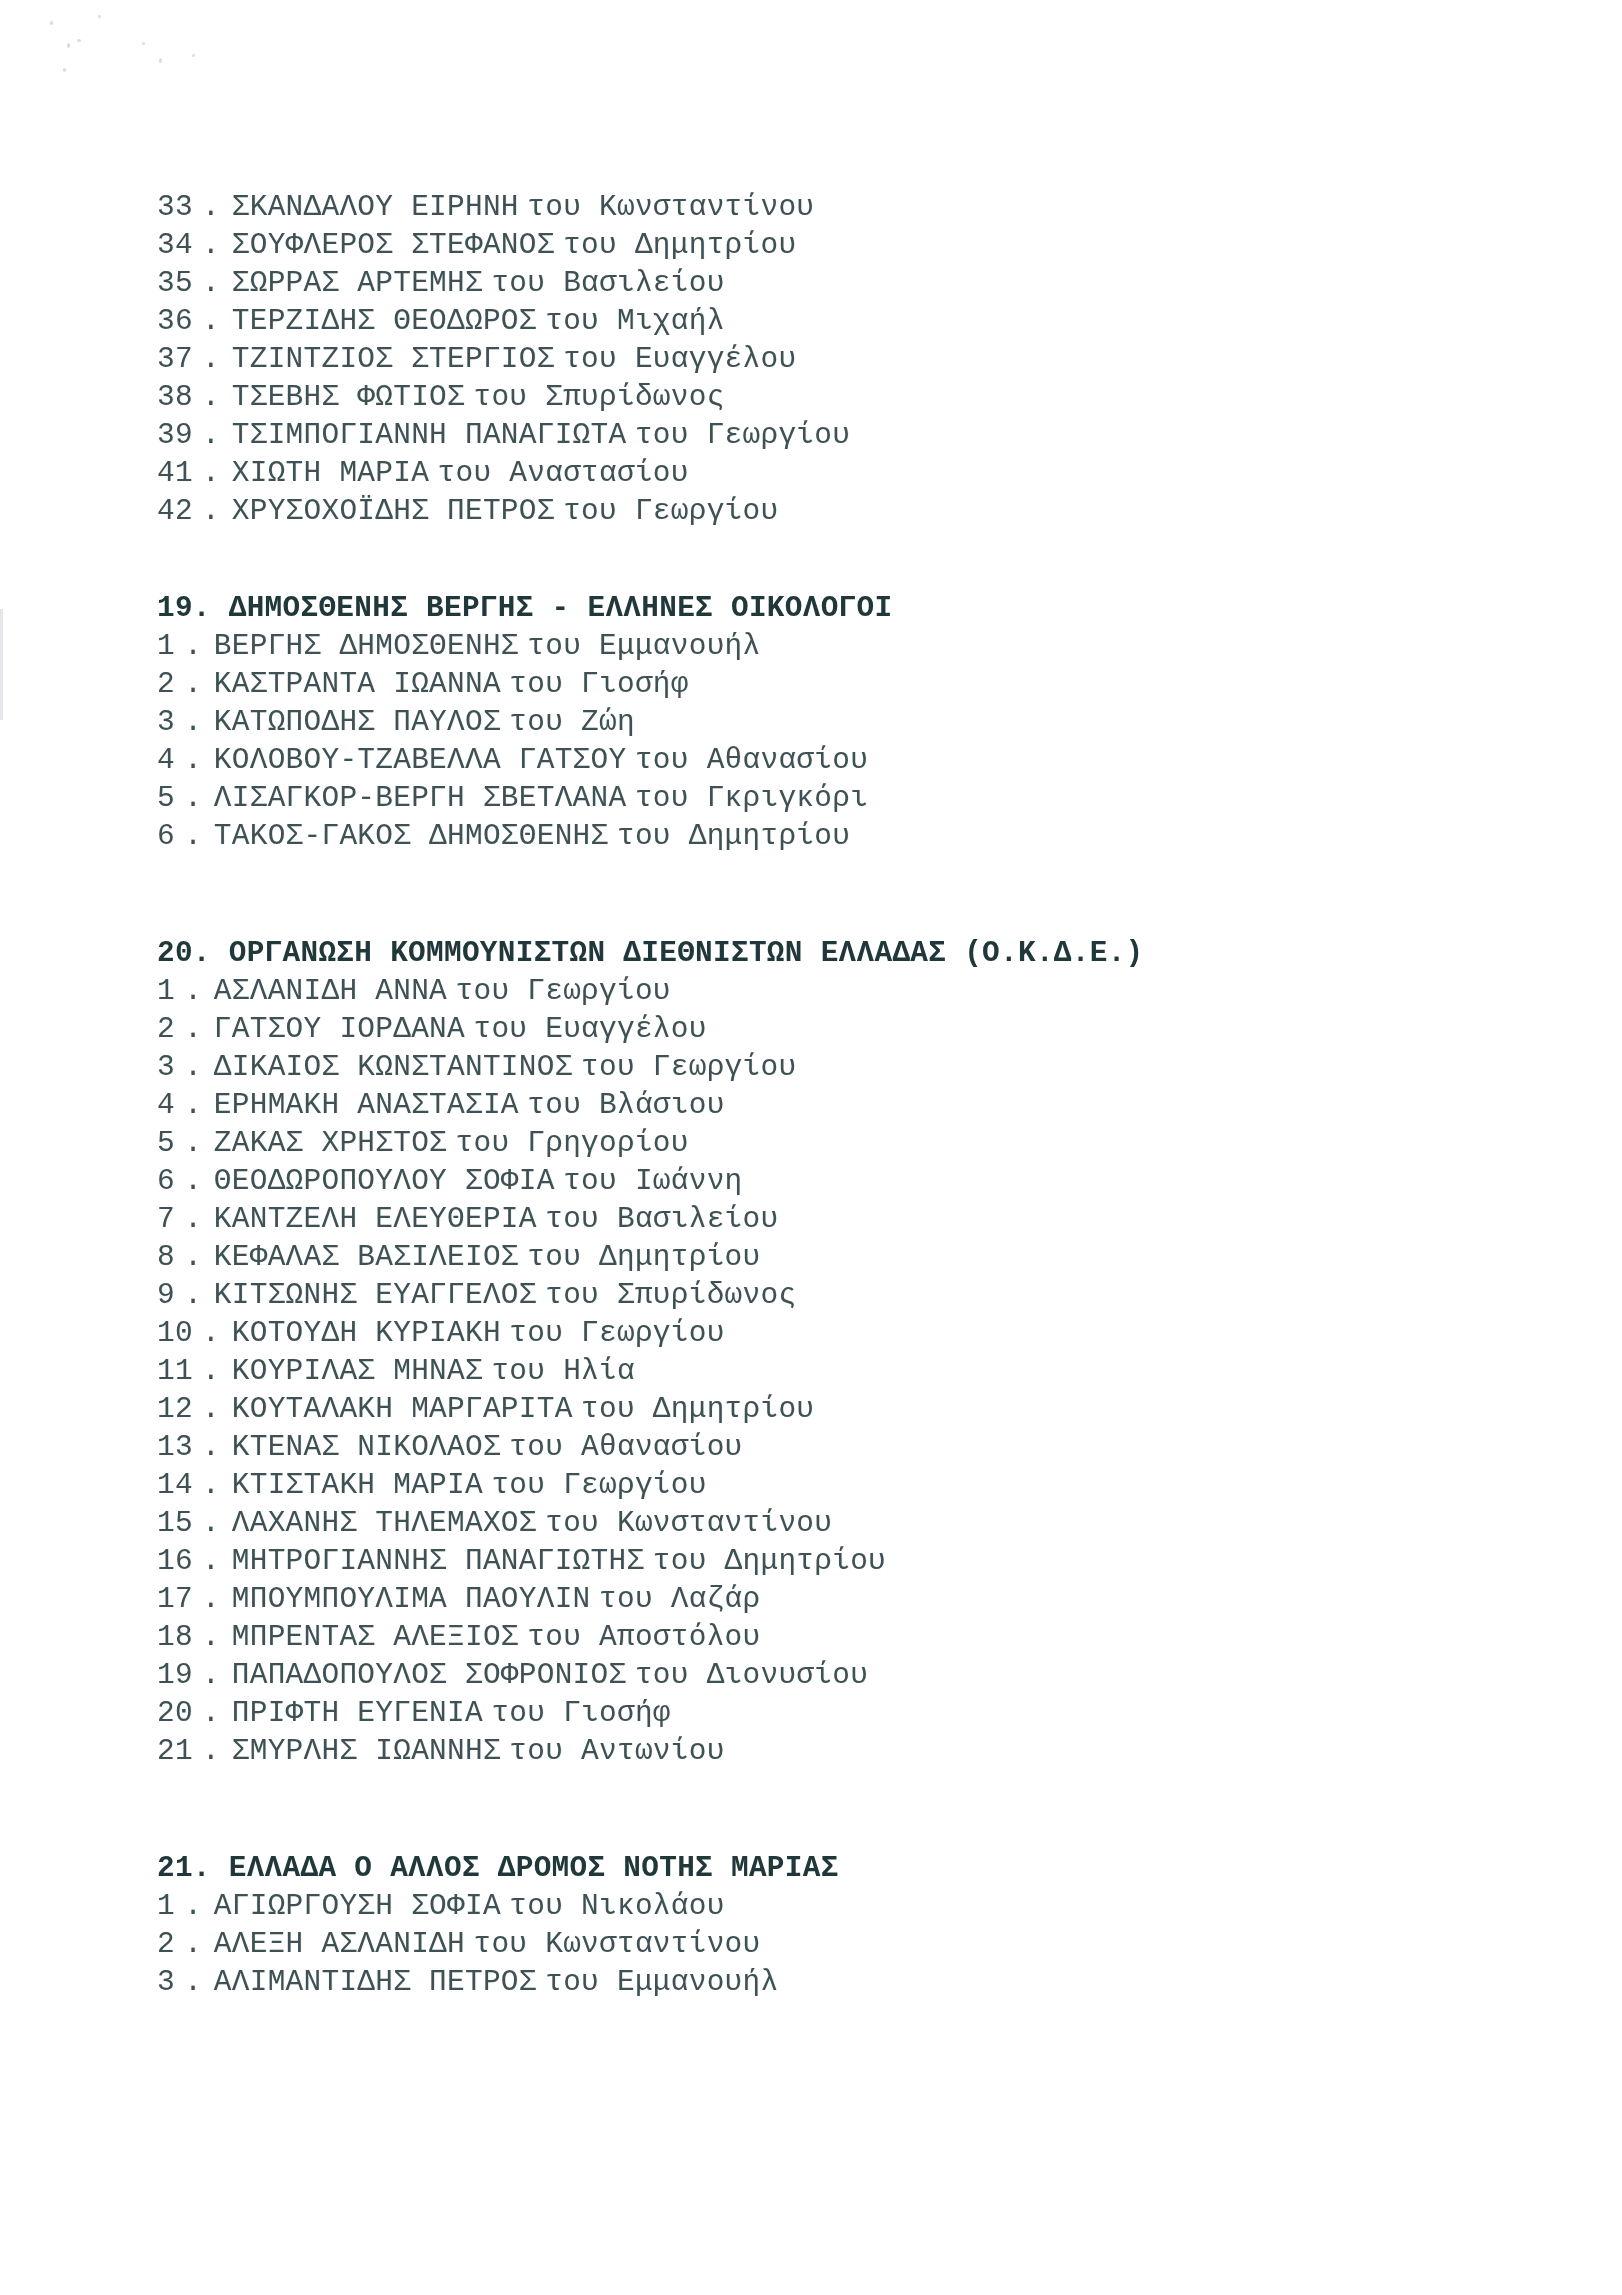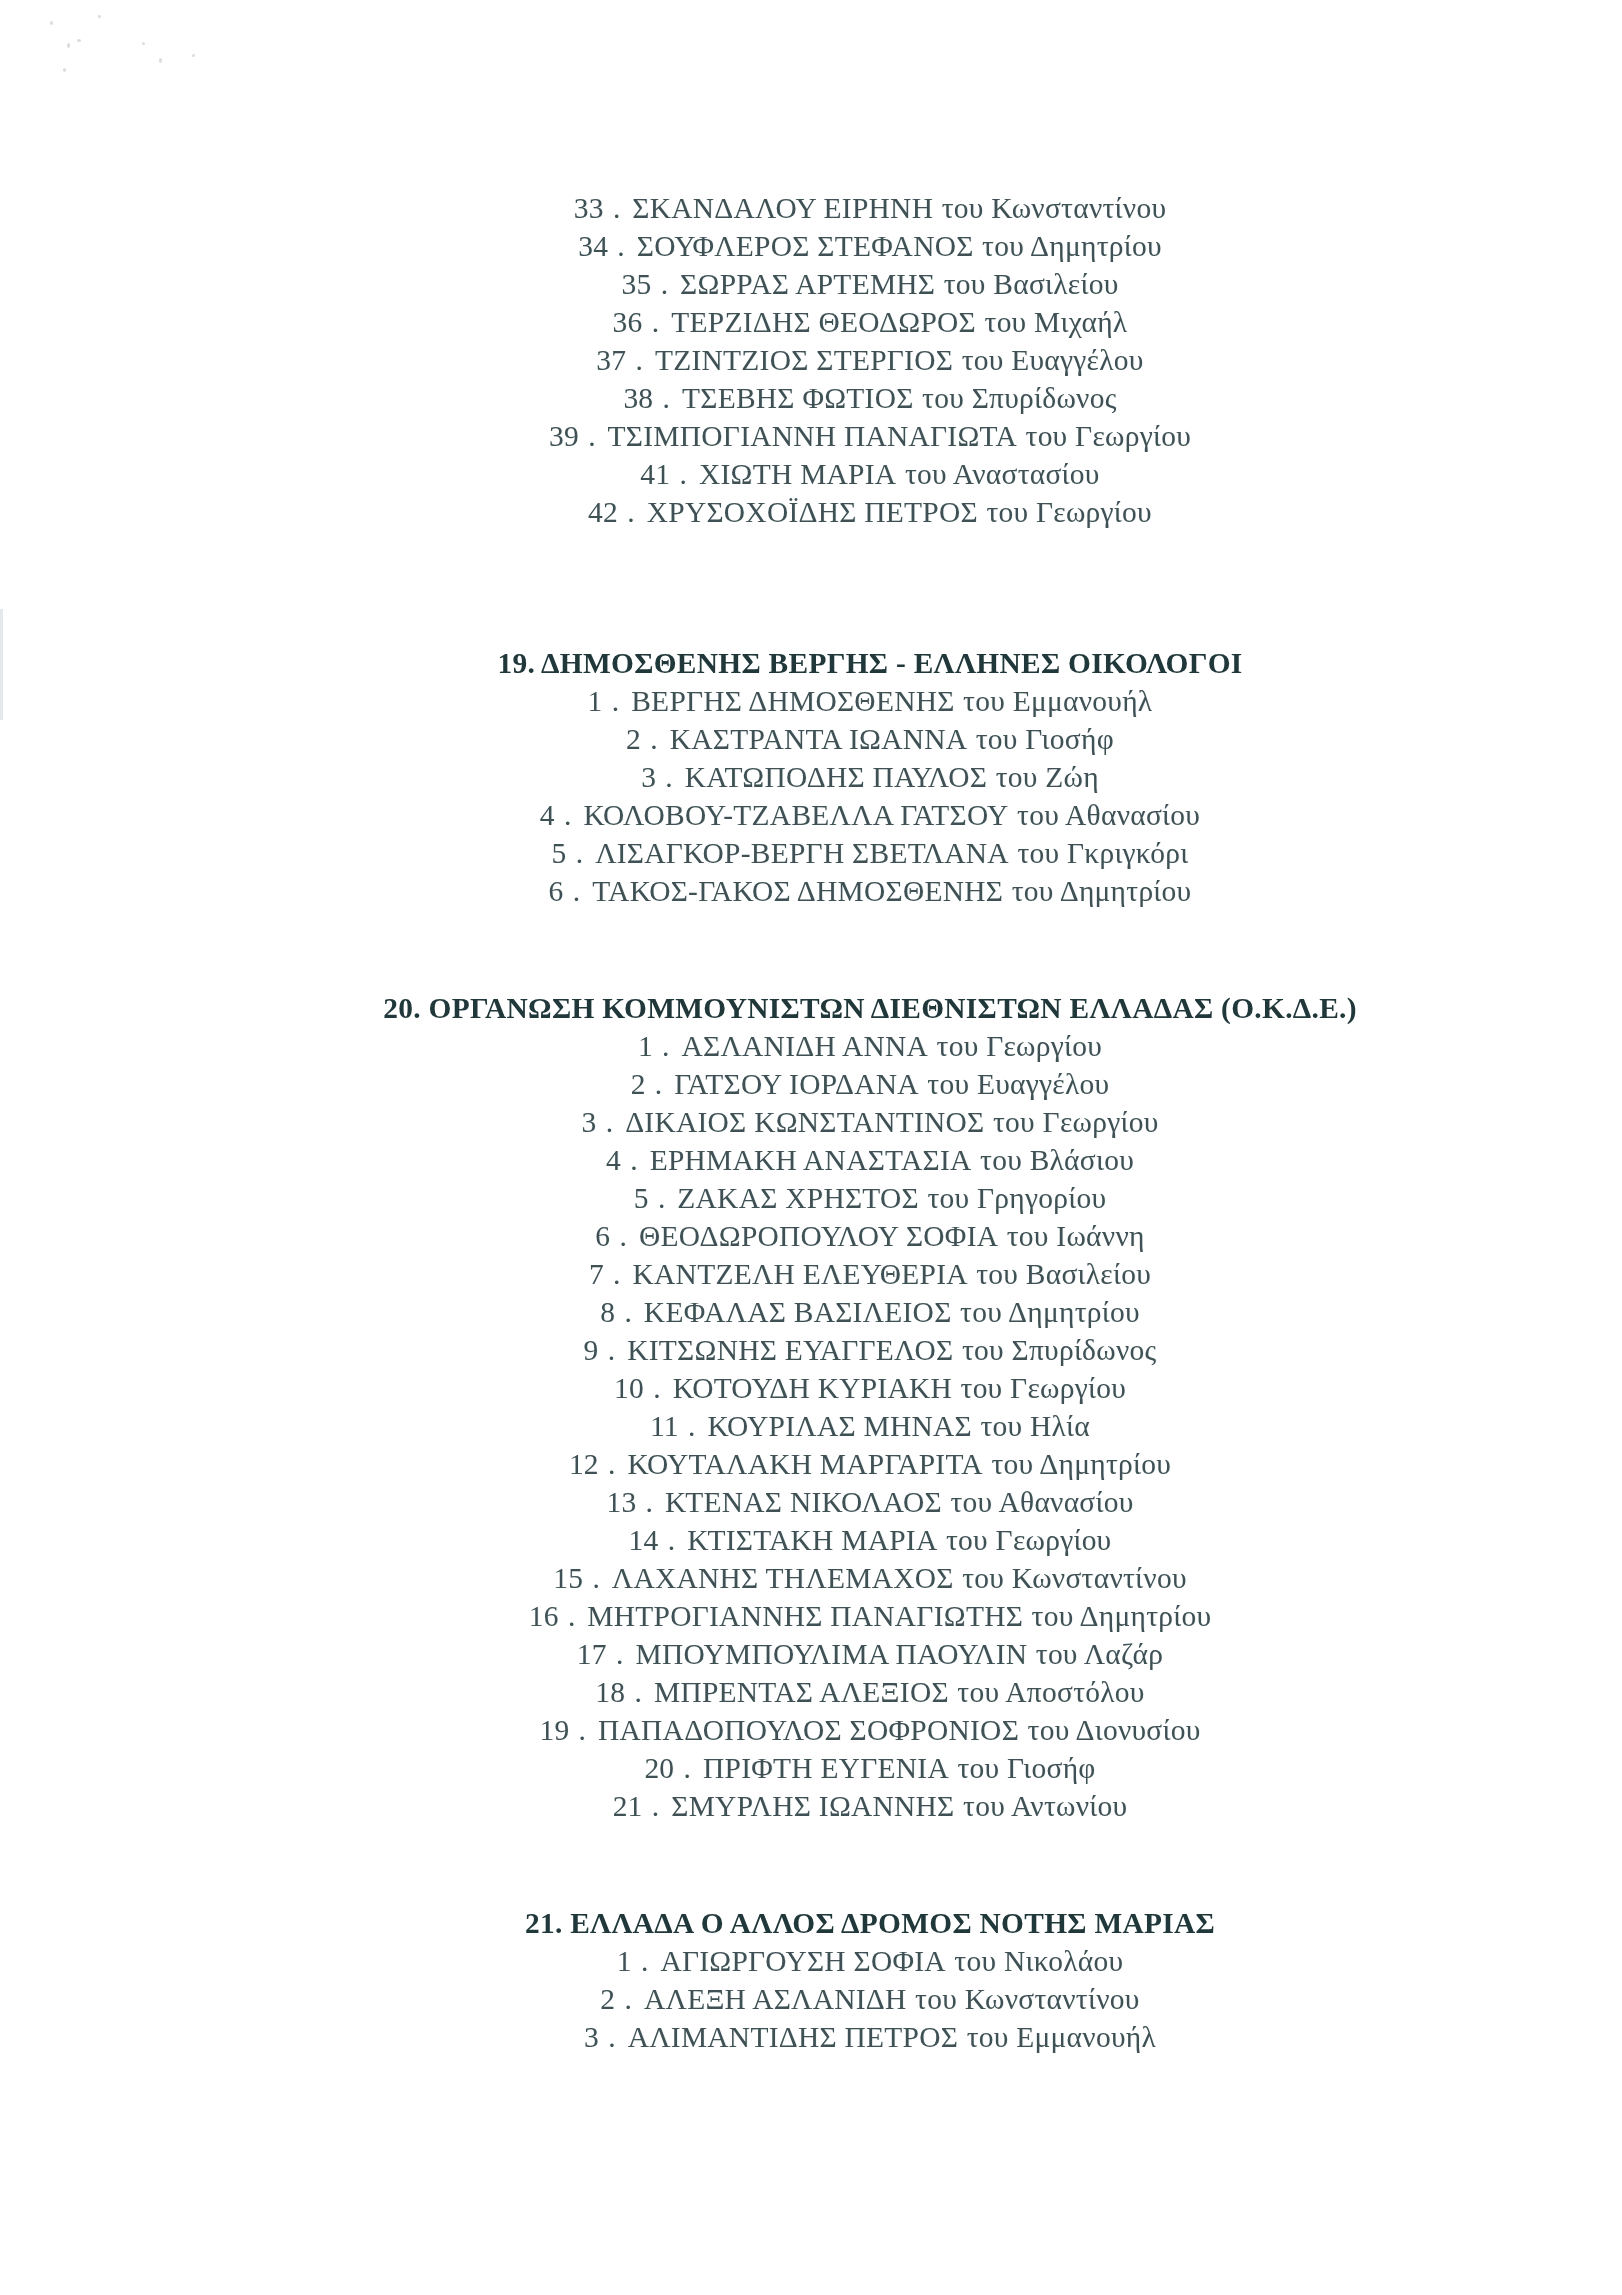--- a/index.html
+++ b/index.html
@@ -6,31 +6,30 @@
     margin: 0;
     padding: 0;
     background: #e8e8e8;
   }
   .page {
     position: relative;
     width: 1622px;
     height: 2295px;
     background: var(--page-bg, #ffffff);
     overflow: hidden;
-    font-family: Liberation Serif, serif;
-    text-align: center;
+    font-family: Liberation Mono, monospace;
   }
   .content {
     position: absolute;
     top: 189px;
     left: 157px;
     right: 39px;
   }
   .section { margin: 0; padding: 0; }
-  .section.gap-a { margin-top: 113px; }
+  .section.gap-a { margin-top: 59px; }
   .section.gap-b { margin-top: 79px; }
   .heading, .row {
     white-space: nowrap;
     font-size: 29.4px;
     line-height: 38px;
   }
   .heading {
     font-weight: 700;
     color: var(--heading-color, #21383b);
     letter-spacing: 0.3px;

